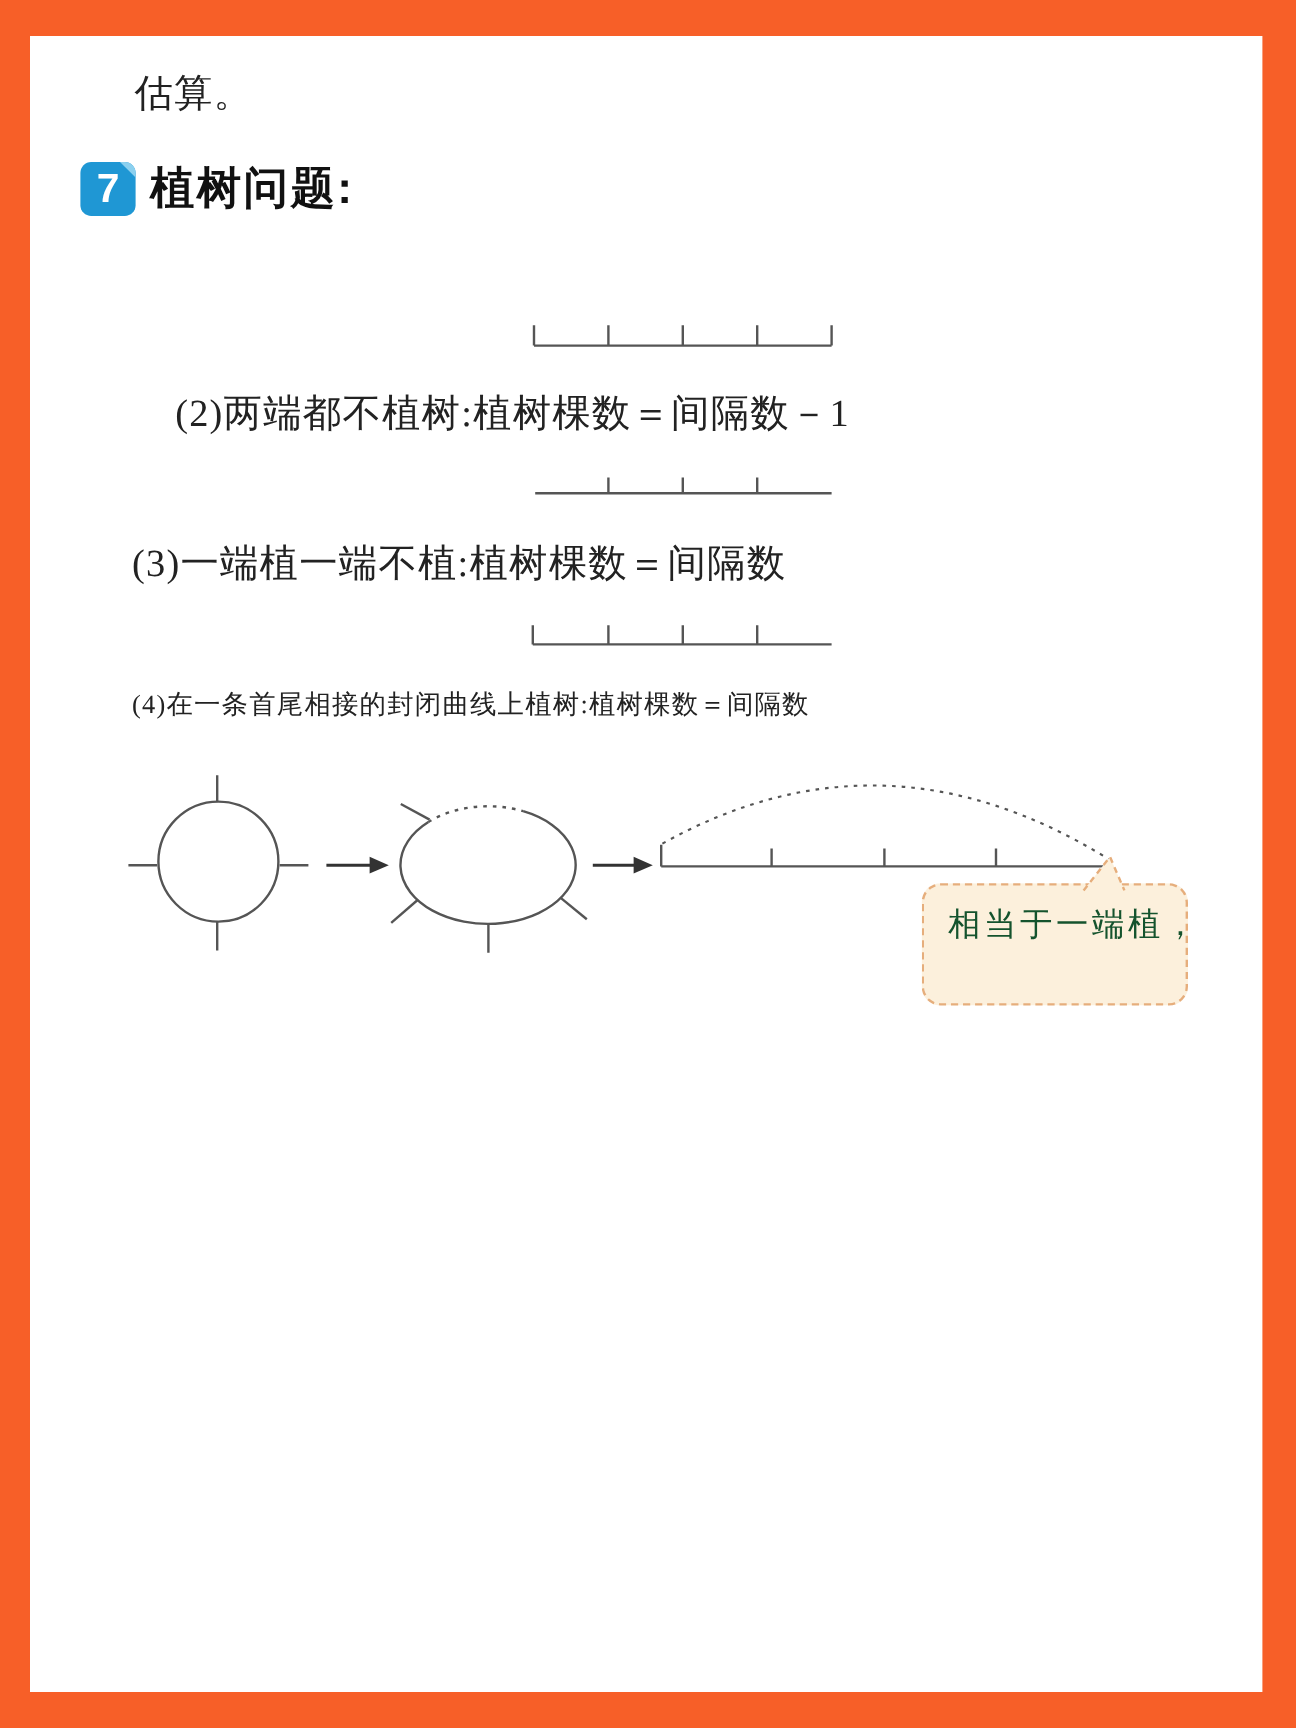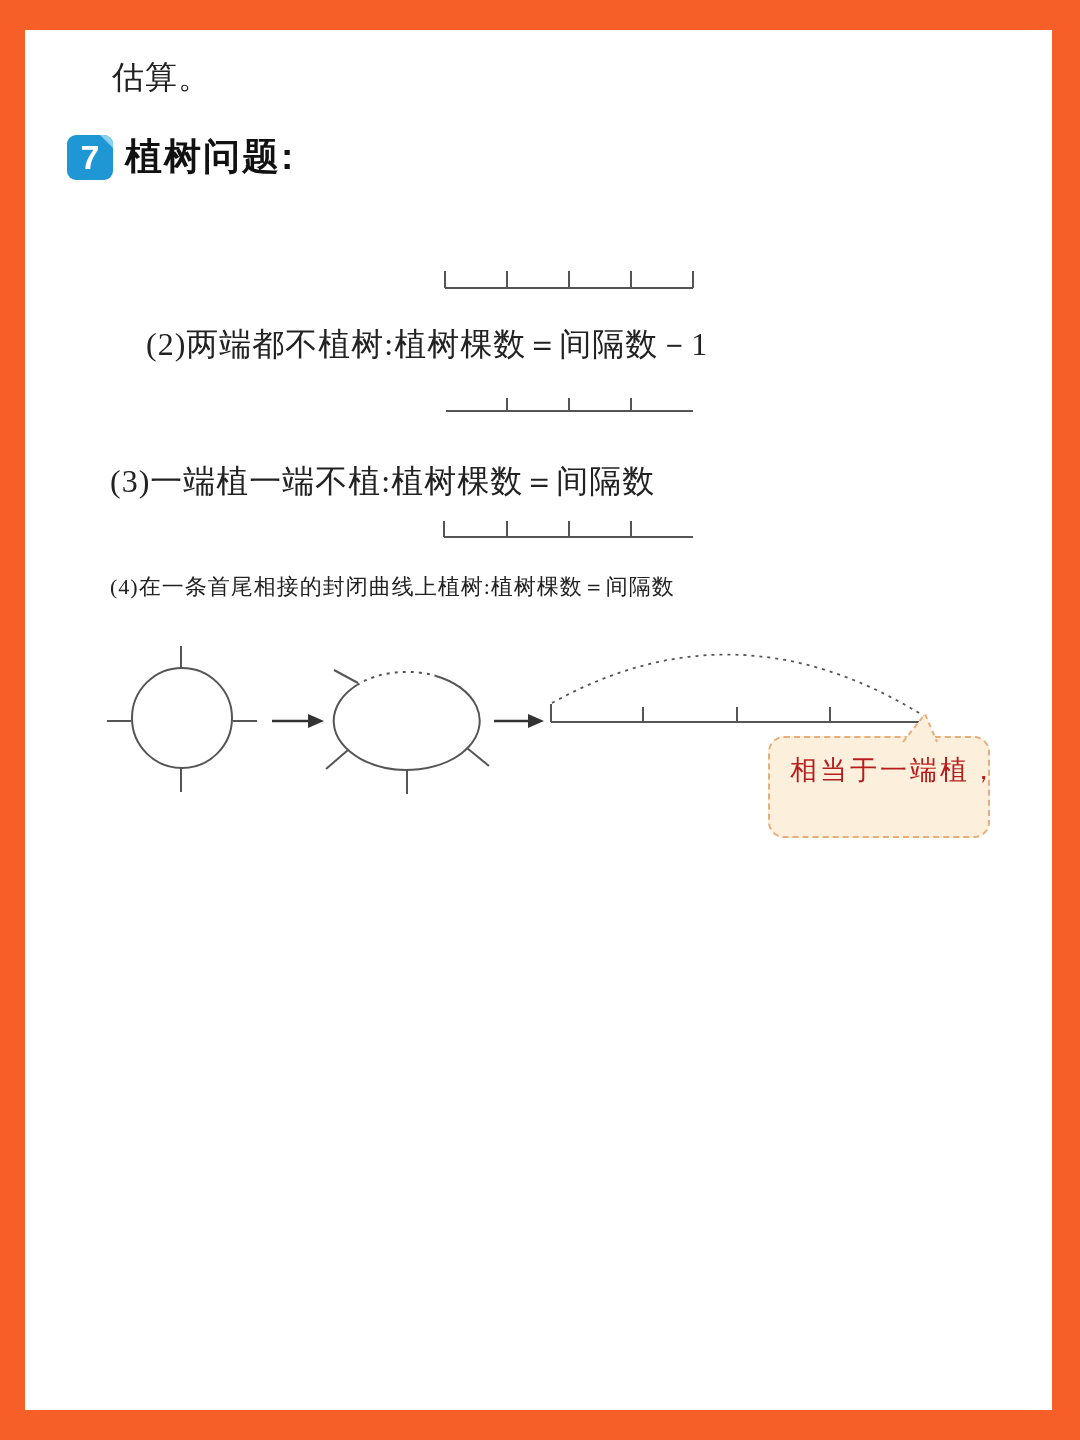--- a/index.html
+++ b/index.html
@@ -48,35 +48,35 @@
     margin-left:12px;
     font-family:Liberation Sans, sans-serif;
     font-weight:bold;
     font-size:37px;
     color:#111111;
     letter-spacing:2px;
     white-space:nowrap;
   }
   .item1{left:110px;top:200px;}
   .item2{left:110px;top:325px;margin-left:36px;}
-  .item3{left:110px;top:450px;margin-top:12px;}
+  .item3{left:110px;top:450px;}
   .item4{left:110px;top:574px;font-size:22px;}
   svg{display:block;}
   .bubble{
     left:768px;top:736px;width:222px;height:102px;
     background:#fcf0dc;
     border:2px dashed #e6ae7c;
     border-radius:16px;
     box-sizing:border-box;
     padding:10px 0 0 20px;
     z-index:2;
   }
   .bubble-line{
     font-family:"Liberation Serif","DejaVu Serif",serif;
-    color:#b91c1c;
+    color:#14532d;
     font-size:27px;
     line-height:44px;
     letter-spacing:3px;
     white-space:nowrap;
   }
   .bubble-tail{left:885px;top:710px;width:70px;height:36px;z-index:3;}
 </style>
 </head>
 <body>
 

